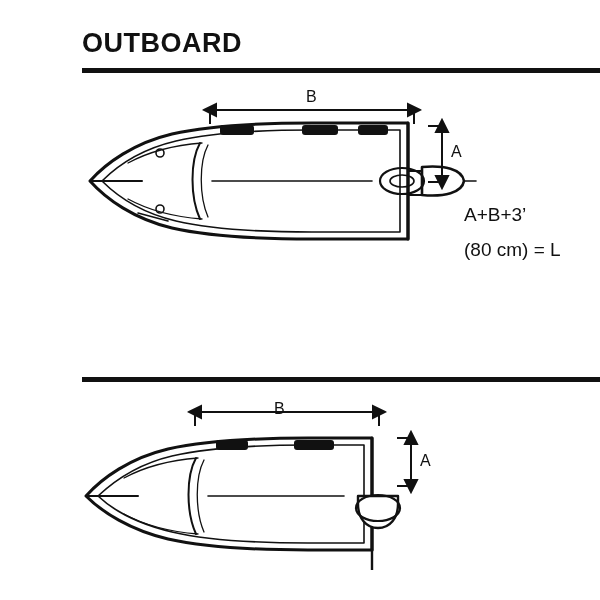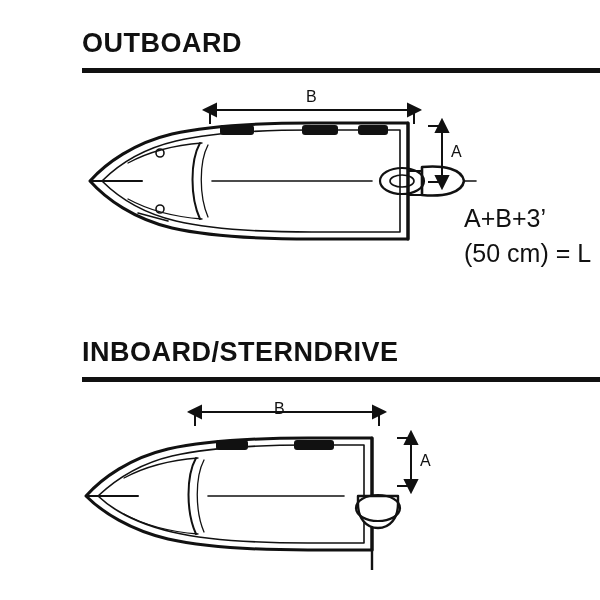--- a/index.html
+++ b/index.html
@@ -32,21 +32,21 @@
     white-space: nowrap;
   }
   .rule {
     position: absolute;
     background: #111111;
     height: 5px;
   }
   .formula {
     position: absolute;
     font-family: "Liberation Sans", sans-serif;
-    font-size: 25px;
+    font-size: 19px;
     color: #111111;
     white-space: pre;
     line-height: 1.24;
   }
   .dim-label {
     position: absolute;
     font-family: "Liberation Sans", sans-serif;
     font-size: 16px;
     color: #111111;
   }
@@ -116,23 +116,22 @@
       <line x1="14" y1="10" x2="14" y2="62"></line>
       <polygon points="14,2 8,14 20,14"></polygon>
       <polygon points="14,70 8,58 20,58"></polygon>
       <line x1="14" y1="8" x2="-14" y2="8"></line>
       <line x1="14" y1="64" x2="-14" y2="64"></line>
     </g>
   </svg>
   <div class="dim-label" style="left:409px; top:143px;">A</div>
 
   <div class="formula" style="left:422px; top:203px;">A+B+3’</div>
-  <div class="formula" style="left:422px; top:238px;">(50 cm) = L</div>
+  <div class="formula" style="left:422px; top:238px;">(80 cm) = L</div>
 
-  <div class="section-title" style="left:40px; top:337px;">INBOARD/STERNDRIVE</div>
   <div class="rule" style="left:40px; top:377px; width:520px;"></div>
 
   <svg class="boat-svg" style="left:30px; top:400px;" width="400" height="170" viewBox="0 0 400 170">
     <g fill="none" stroke="#111111" stroke-width="2.4" stroke-linejoin="round" stroke-linecap="round">
 
       <path d="M14,96 C30,78 58,58 96,49 C136,40 186,38 236,38 L300,38 L300,150 L236,150 C186,150 136,148 96,139 C58,130 30,112 14,96 Z" fill="#ffffff" stroke="#111111" stroke-width="3"></path>
       <path d="M26,96 C42,81 66,64 100,56 C138,47 186,45 236,45 L292,45 L292,143 L236,143 C186,143 138,141 100,132 C66,124 42,111 26,96" stroke="#111111" stroke-width="1.6"></path>
 
       <path d="M14,96 L66,96" stroke="#111111" stroke-width="2"></path>
 

